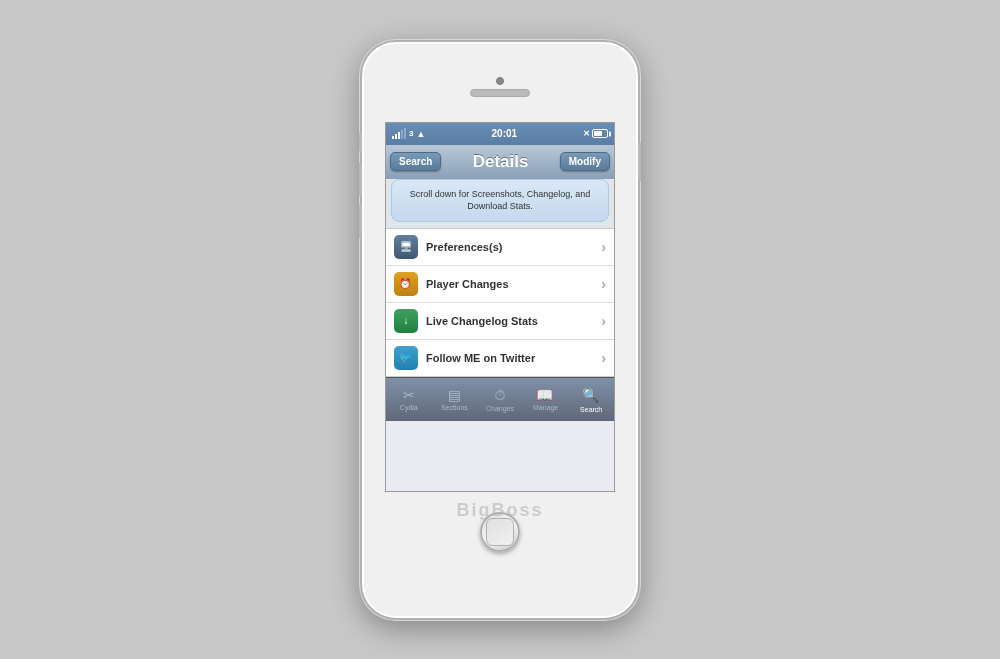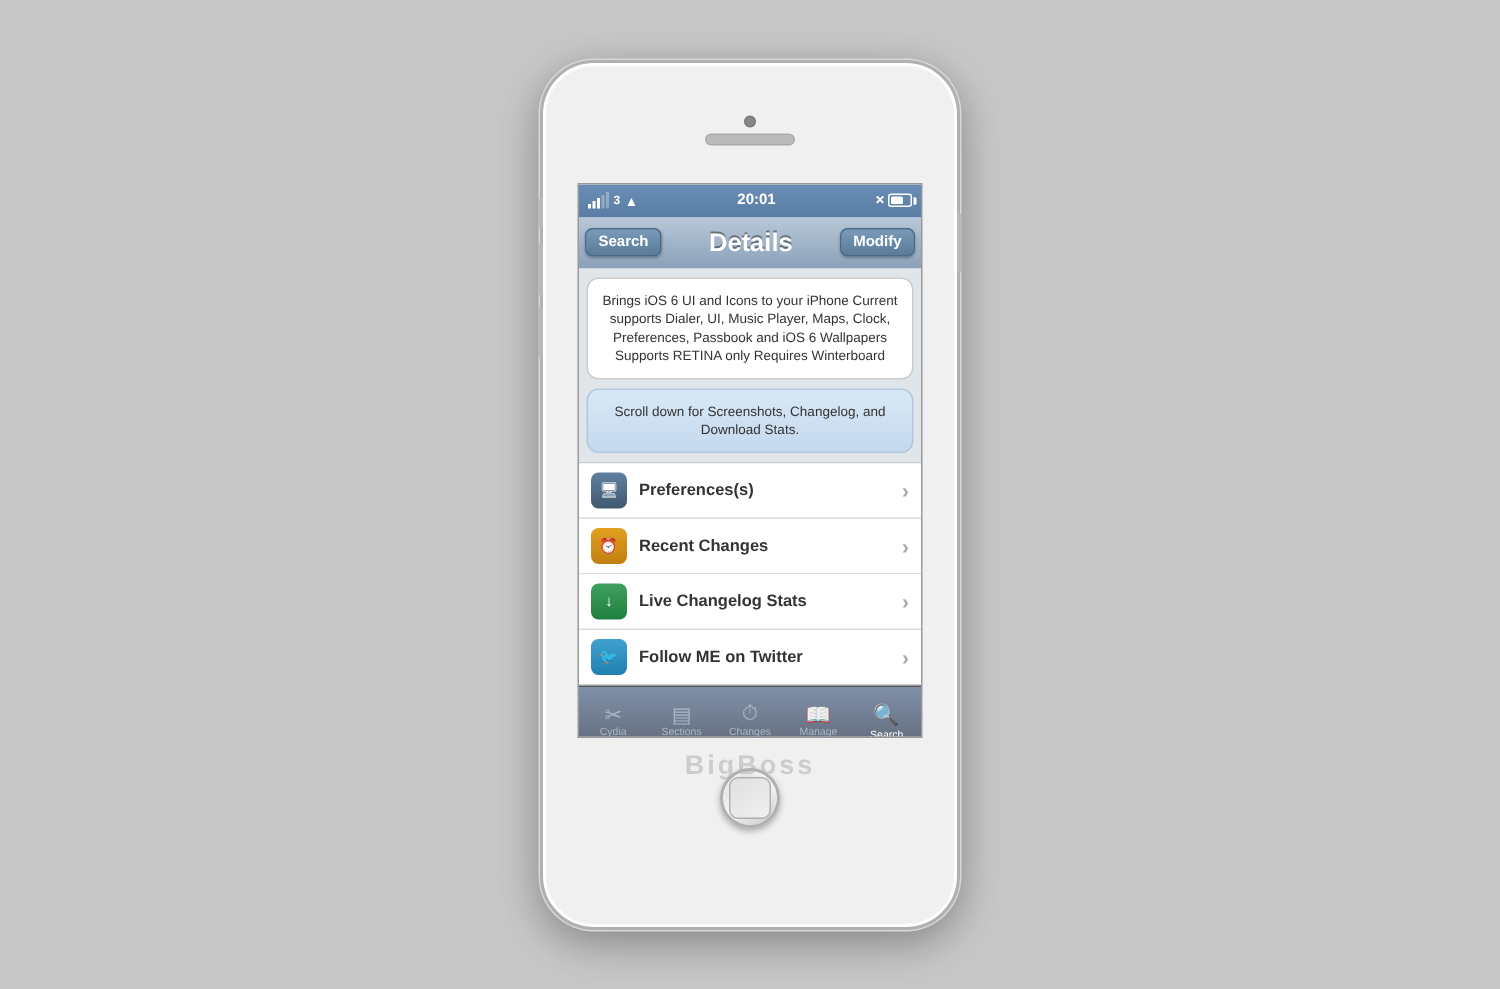--- a/index.html
+++ b/index.html
@@ -426,43 +426,40 @@
     </div>
 
     <div class="nav-bar">
       <button class="nav-btn">Search</button>
       <span class="nav-title">Details</span>
       <button class="nav-btn">Modify</button>
     </div>
 
     <div class="screen-content">
 
-      <div class="description-box">
-        <span>Brings iOS 6 UI and Icons to your iPhone Current supports Dialer, UI, Music Player, Maps, Clock, Preferences, Passbook and iOS 6 Wallpapers Supports RETINA only Requires Winterboard</span>
-      </div>
 
       <div class="info-box">
         <span>Scroll down for Screenshots, Changelog, and Download Stats.</span>
       </div>
 
       <div class="list-section">
 
         <div class="list-item">
           <div class="list-item-icon icon-monitor">
             <span style="color:white;font-size:10px;">🖥</span>
           </div>
           <span class="list-item-label">Preferences(s)</span>
           <span class="list-item-chevron">›</span>
         </div>
 
         <div class="list-item">
           <div class="list-item-icon icon-clock">
             <span style="color:white;font-size:10px;">⏰</span>
           </div>
-          <span class="list-item-label">Recent Changes</span>
+          <span class="list-item-label">Player Changes</span>
           <span class="list-item-chevron">›</span>
         </div>
 
         <div class="list-item">
           <div class="list-item-icon icon-download">
             <span style="color:white;font-size:10px;">↓</span>
           </div>
           <span class="list-item-label">Live Changelog Stats</span>
           <span class="list-item-chevron">›</span>
         </div>

